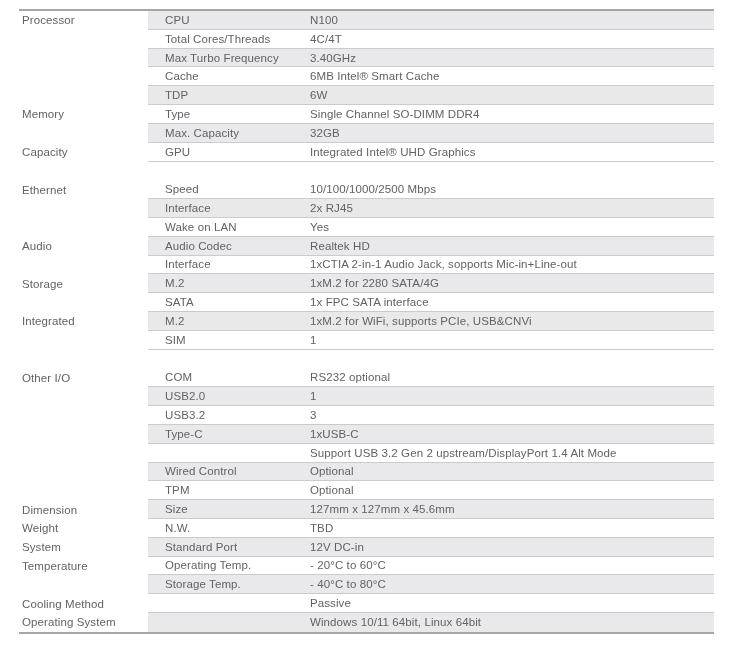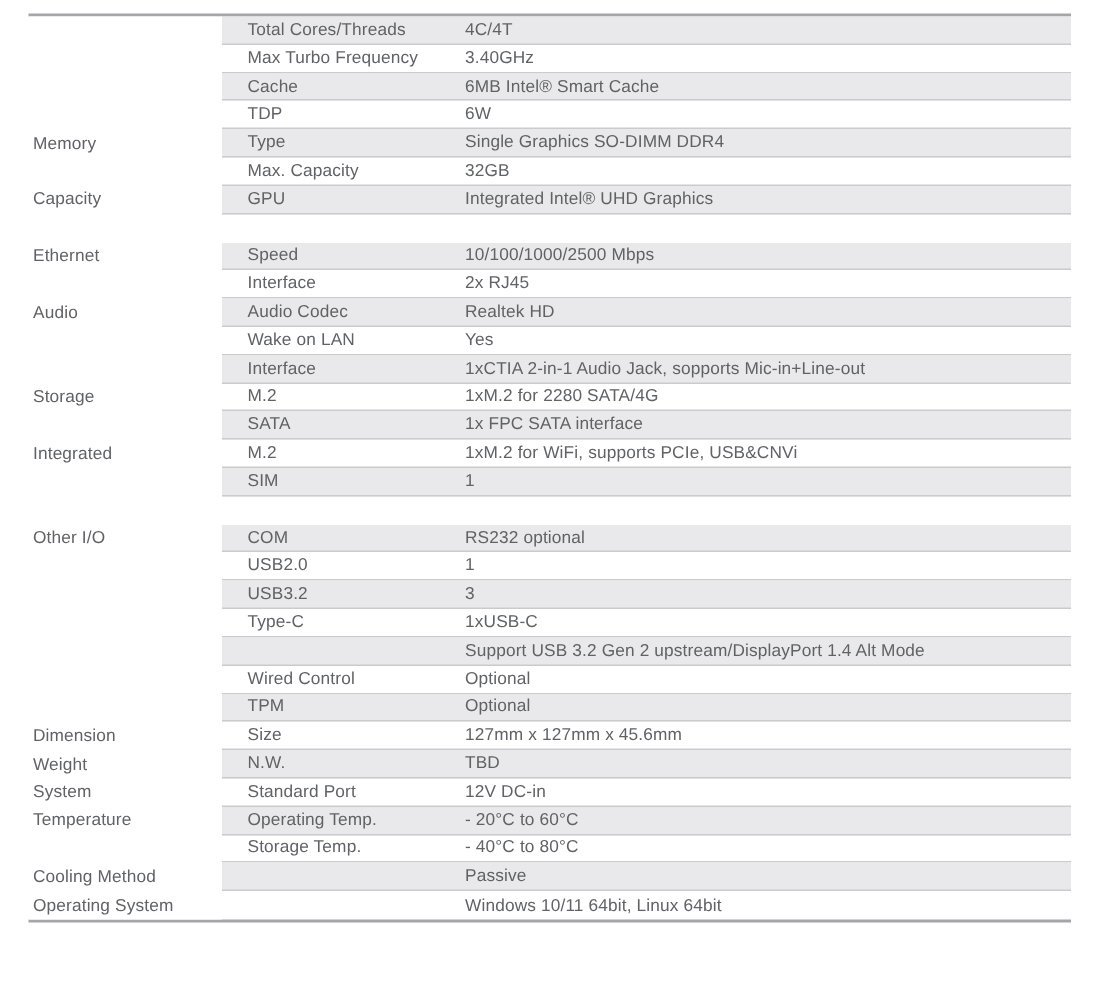--- a/index.html
+++ b/index.html
@@ -53,20 +53,27 @@
     flex: 1;
     padding-right: 6px;
     white-space: nowrap;
     overflow: hidden;
   }
 </style>
 </head>
 <body>
 
 <div class="spec-table" id="spec-table">
+  <div class="row">
+    <div class="cat-cell">Processor</div>
+    <div class="cells">
+      <div class="label-cell">CPU</div>
+      <div class="value-cell">N100</div>
+    </div>
+  </div>
 
   <div class="row">
     <div class="cat-cell"></div>
     <div class="cells">
       <div class="label-cell">Total Cores/Threads</div>
       <div class="value-cell">4C/4T</div>
     </div>
   </div>
 
   <div class="row">
@@ -90,21 +97,21 @@
     <div class="cells">
       <div class="label-cell">TDP</div>
       <div class="value-cell">6W</div>
     </div>
   </div>
 
   <div class="row">
     <div class="cat-cell">Memory</div>
     <div class="cells">
       <div class="label-cell">Type</div>
-      <div class="value-cell">Single Graphics SO-DIMM DDR4</div>
+      <div class="value-cell">Single Channel SO-DIMM DDR4</div>
     </div>
   </div>
 
   <div class="row">
     <div class="cat-cell"></div>
     <div class="cells">
       <div class="label-cell">Max. Capacity</div>
       <div class="value-cell">32GB</div>
     </div>
   </div>
@@ -132,38 +139,38 @@
 
   <div class="row">
     <div class="cat-cell"></div>
     <div class="cells">
       <div class="label-cell">Interface</div>
       <div class="value-cell">2x RJ45</div>
     </div>
   </div>
 
   <div class="row">
+    <div class="cat-cell"></div>
+    <div class="cells">
+      <div class="label-cell">Wake on LAN</div>
+      <div class="value-cell">Yes</div>
+    </div>
+  </div>
+
+  <div class="row">
     <div class="cat-cell">Audio</div>
     <div class="cells">
       <div class="label-cell">Audio Codec</div>
       <div class="value-cell">Realtek HD</div>
     </div>
   </div>
 
   <div class="row">
     <div class="cat-cell"></div>
     <div class="cells">
-      <div class="label-cell">Wake on LAN</div>
-      <div class="value-cell">Yes</div>
-    </div>
-  </div>
-
-  <div class="row">
-    <div class="cat-cell"></div>
-    <div class="cells">
       <div class="label-cell">Interface</div>
       <div class="value-cell">1xCTIA 2-in-1 Audio Jack, sopports Mic-in+Line-out</div>
     </div>
   </div>
 
   <div class="row">
     <div class="cat-cell">Storage</div>
     <div class="cells">
       <div class="label-cell">M.2</div>
       <div class="value-cell">1xM.2 for 2280 SATA/4G</div>

